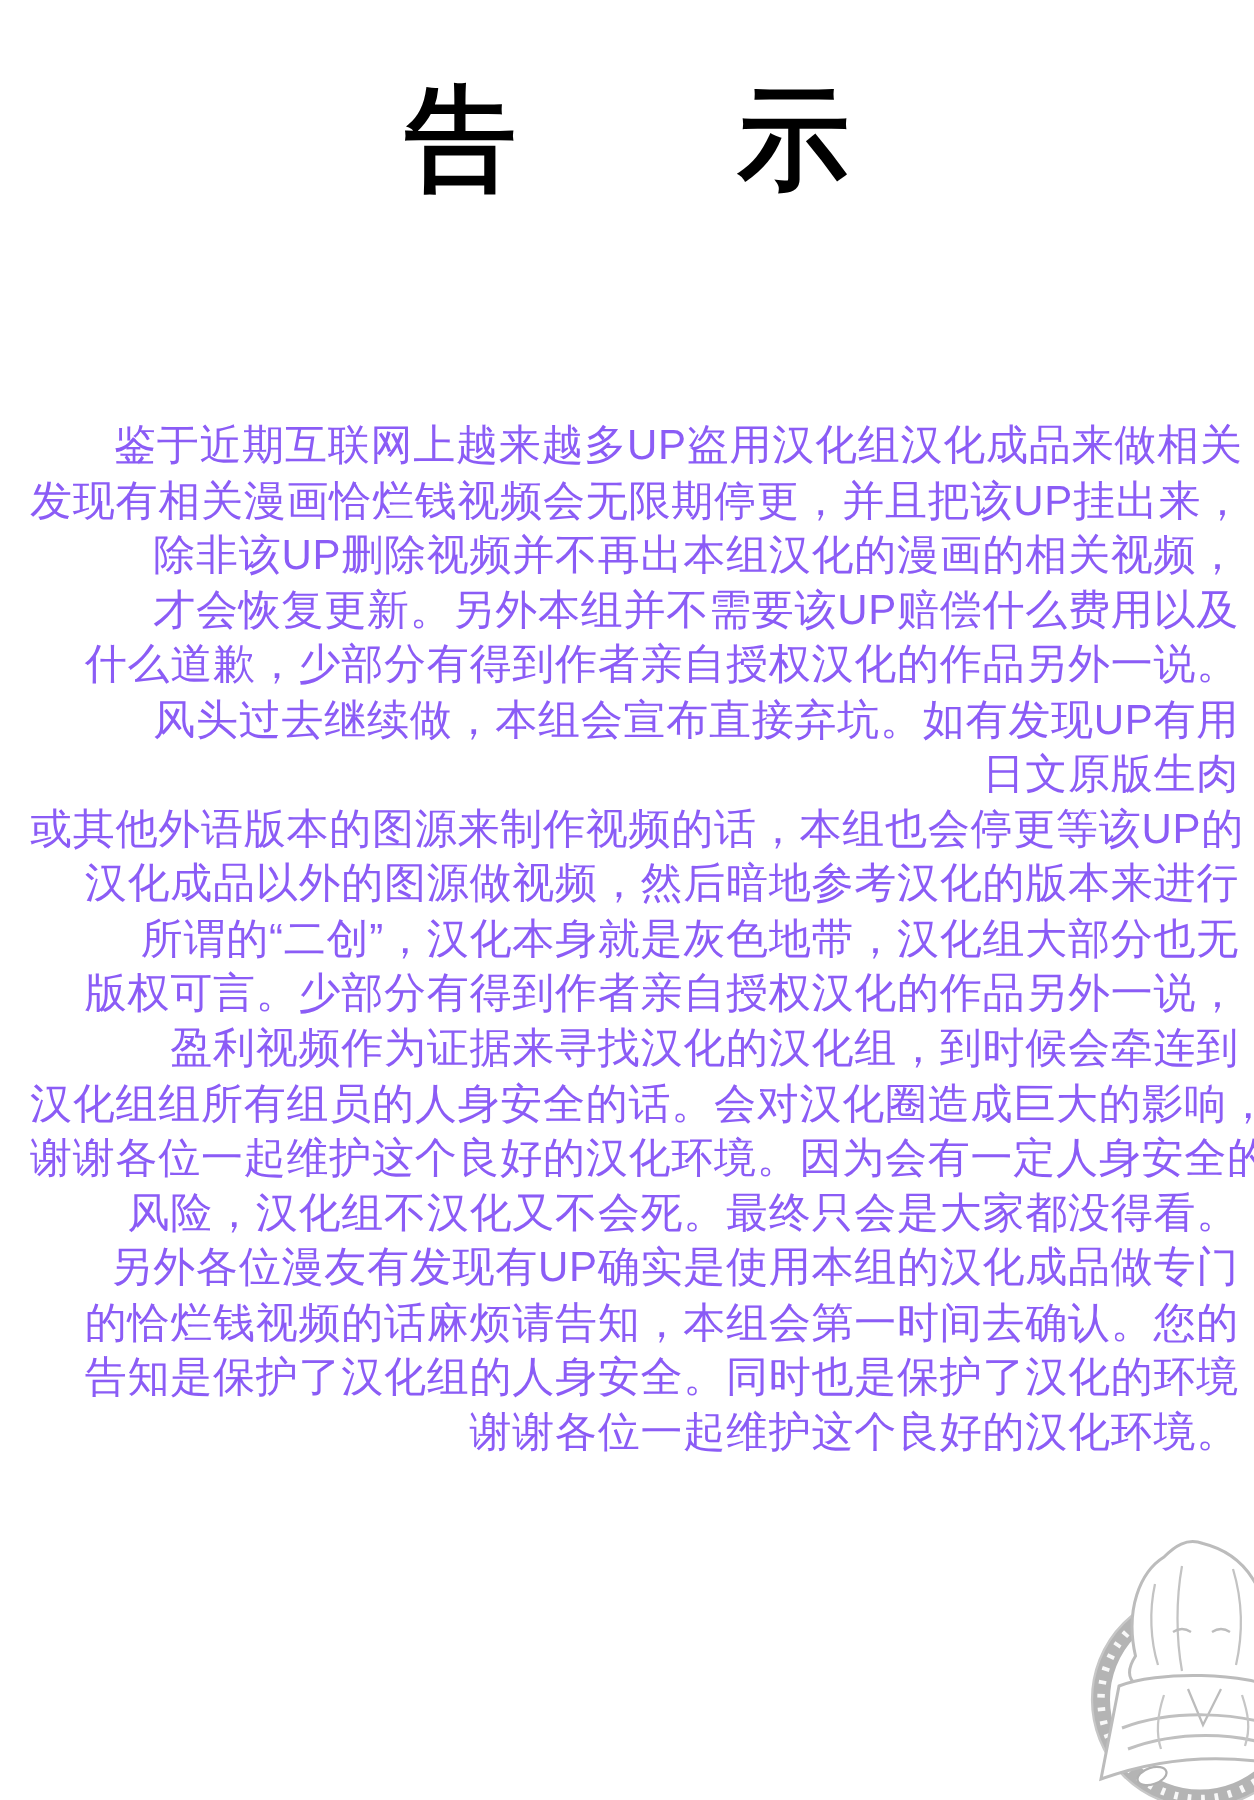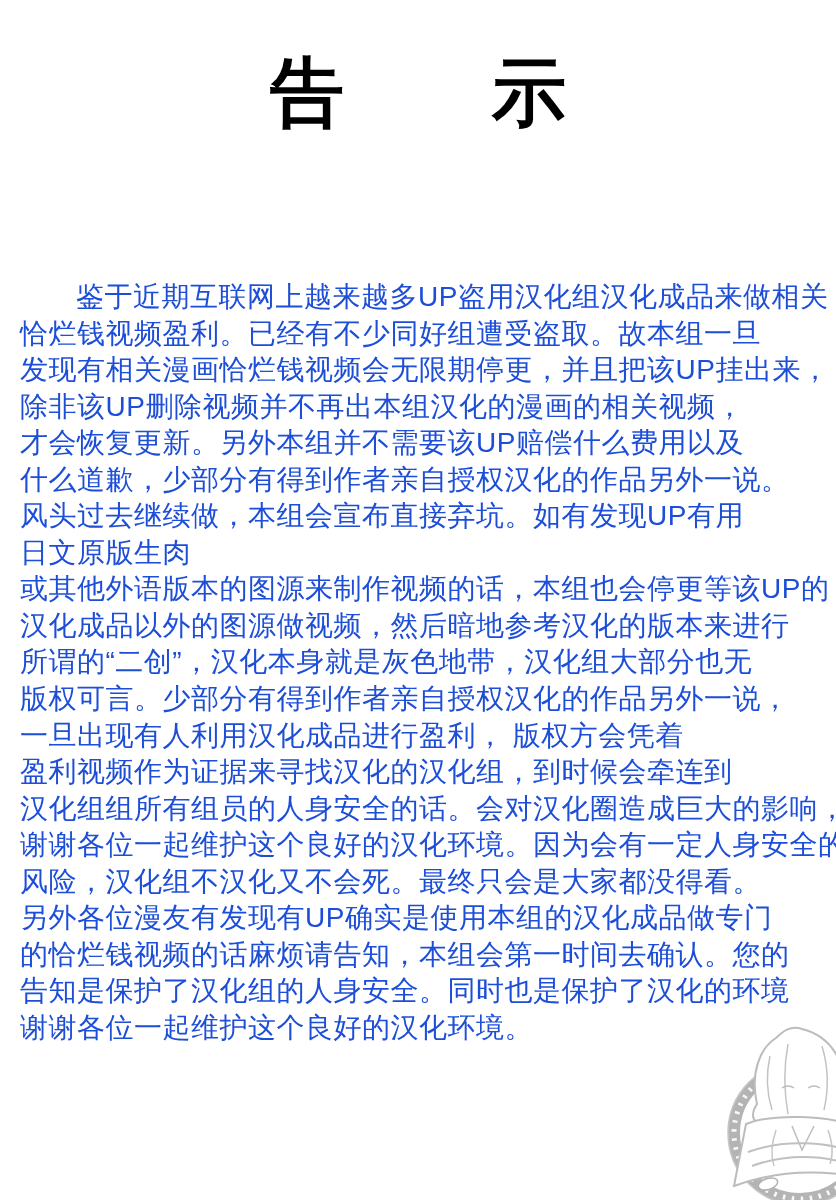--- a/index.html
+++ b/index.html
@@ -26,21 +26,22 @@
     color: #000000;
   }
   .notice-body {
     position: absolute;
     top: 279px;
     left: 20px;
     width: 806px;
     font-size: 28px;
     line-height: 36.55px;
     letter-spacing: 0.5px;
-    color: #1d4ed8;
+    color: #8b5cf6;
+    text-align: right;
   }
   .line { white-space: nowrap; }
   .line.indent { text-indent: 56px; }
   .watermark {
     position: absolute;
     left: 690px;
     top: 1018px;
     width: 212px;
     height: 200px;
     pointer-events: none;
@@ -51,32 +52,30 @@
 
 <div class="page">
 
   <header class="title">
     <span>告</span>
     <span>示</span>
   </header>
 
   <main class="notice-body">
     <div class="line indent">鉴于近期互联网上越来越多UP盗用汉化组汉化成品来做相关</div>
-    <div class="line">恰烂钱视频盈利。已经有不少同好组遭受盗取。故本组一旦</div>
     <div class="line">发现有相关漫画恰烂钱视频会无限期停更，并且把该UP挂出来，</div>
     <div class="line">除非该UP删除视频并不再出本组汉化的漫画的相关视频，</div>
     <div class="line">才会恢复更新。另外本组并不需要该UP赔偿什么费用以及</div>
     <div class="line">什么道歉，少部分有得到作者亲自授权汉化的作品另外一说。</div>
     <div class="line">风头过去继续做，本组会宣布直接弃坑。如有发现UP有用</div>
     <div class="line">日文原版生肉</div>
     <div class="line">或其他外语版本的图源来制作视频的话，本组也会停更等该UP的</div>
     <div class="line">汉化成品以外的图源做视频，然后暗地参考汉化的版本来进行</div>
     <div class="line">所谓的“二创”，汉化本身就是灰色地带，汉化组大部分也无</div>
     <div class="line">版权可言。少部分有得到作者亲自授权汉化的作品另外一说，</div>
-    <div class="line">一旦出现有人利用汉化成品进行盈利， 版权方会凭着</div>
     <div class="line">盈利视频作为证据来寻找汉化的汉化组，到时候会牵连到</div>
     <div class="line">汉化组组所有组员的人身安全的话。会对汉化圈造成巨大的影响，</div>
     <div class="line">谢谢各位一起维护这个良好的汉化环境。因为会有一定人身安全的</div>
     <div class="line">风险，汉化组不汉化又不会死。最终只会是大家都没得看。</div>
     <div class="line">另外各位漫友有发现有UP确实是使用本组的汉化成品做专门</div>
     <div class="line">的恰烂钱视频的话麻烦请告知，本组会第一时间去确认。您的</div>
     <div class="line">告知是保护了汉化组的人身安全。同时也是保护了汉化的环境</div>
     <div class="line">谢谢各位一起维护这个良好的汉化环境。</div>
   </main>
 

